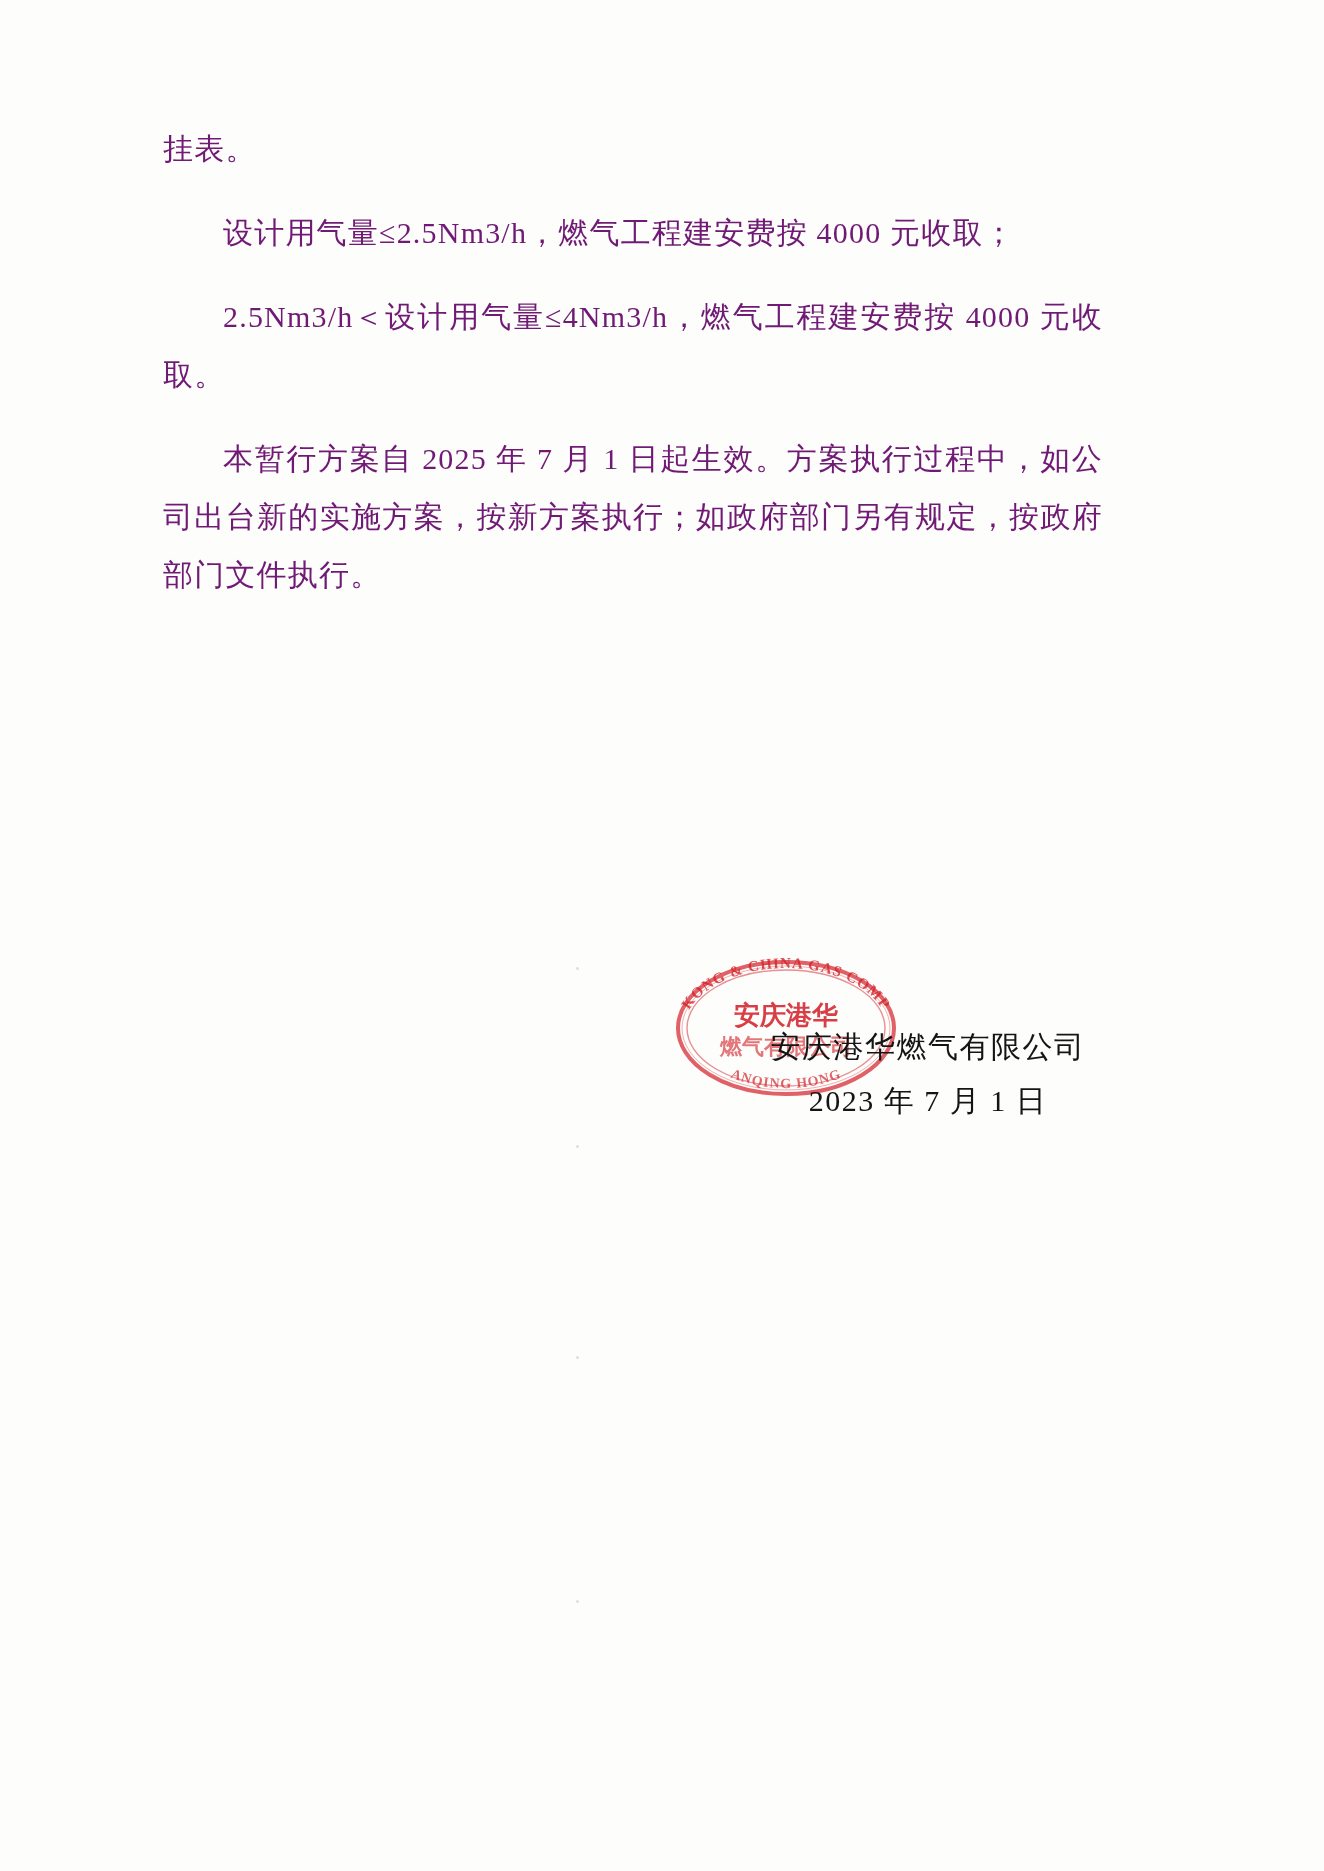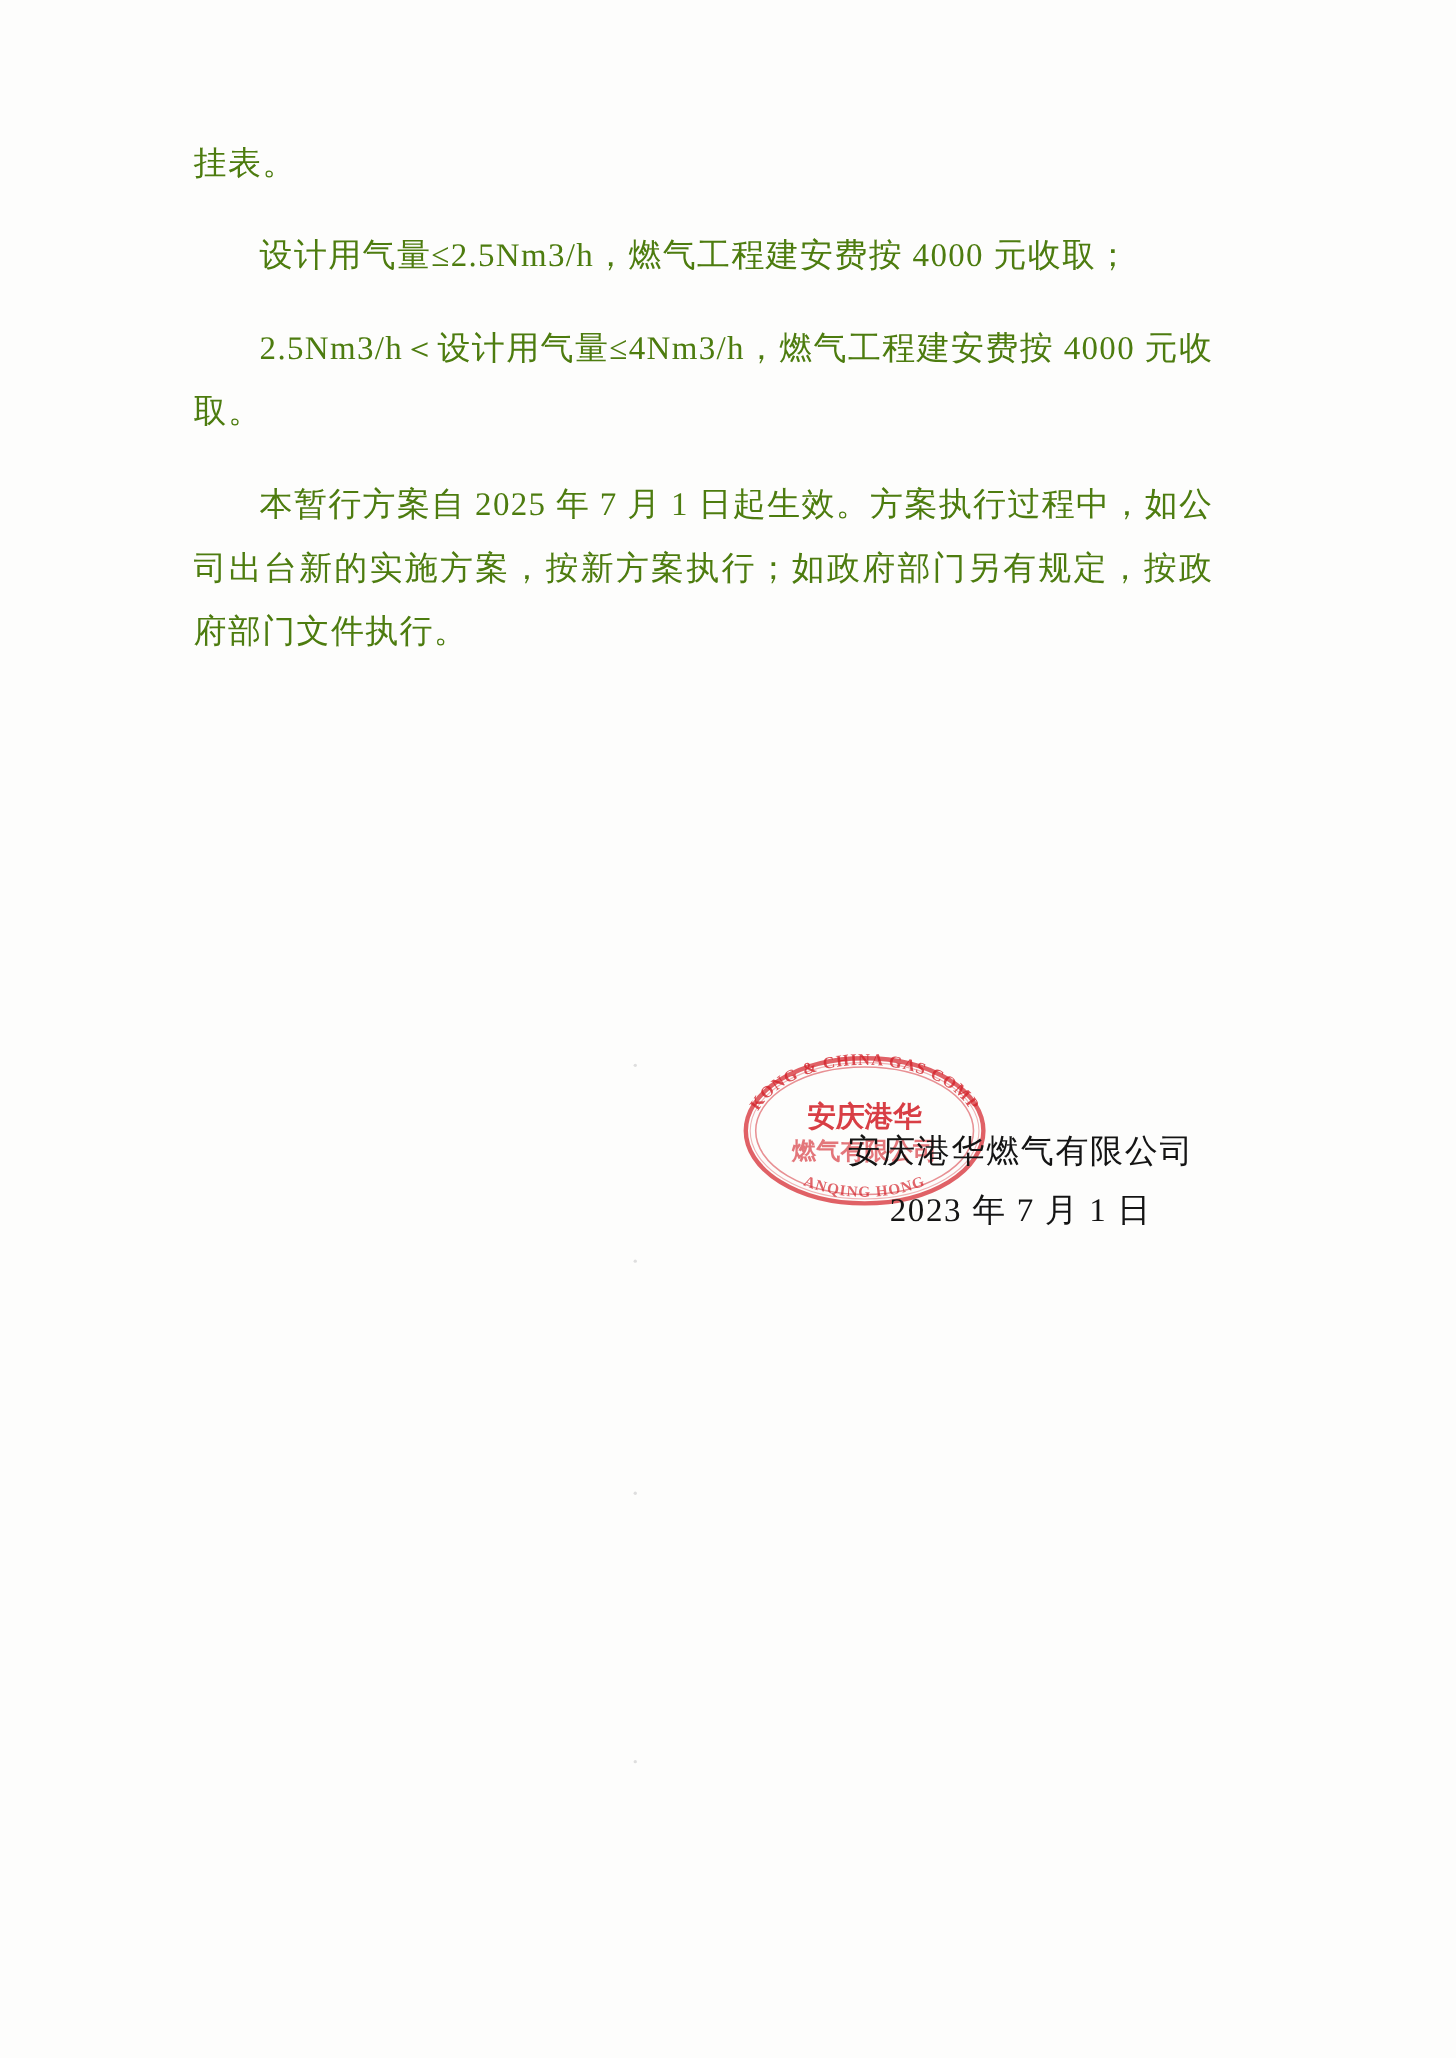--- a/index.html
+++ b/index.html
@@ -20,22 +20,22 @@
     position: absolute;
     left: 163px;
     top: 120px;
     width: 940px;
   }
   .para {
     font-size: 30px;
     line-height: 58px;
     letter-spacing: 1.2px;
     text-align: justify;
-    margin: 0 0 26px 13px;
-    color: #4d7c0f;
+    margin: 0 0 26px 0;
+    color: #701a75;
   }
   .indent {
     text-indent: 60px;
   }
   .signature-block {
     position: absolute;
     right: 186px;
     top: 1020px;
     width: 420px;
     text-align: center;

